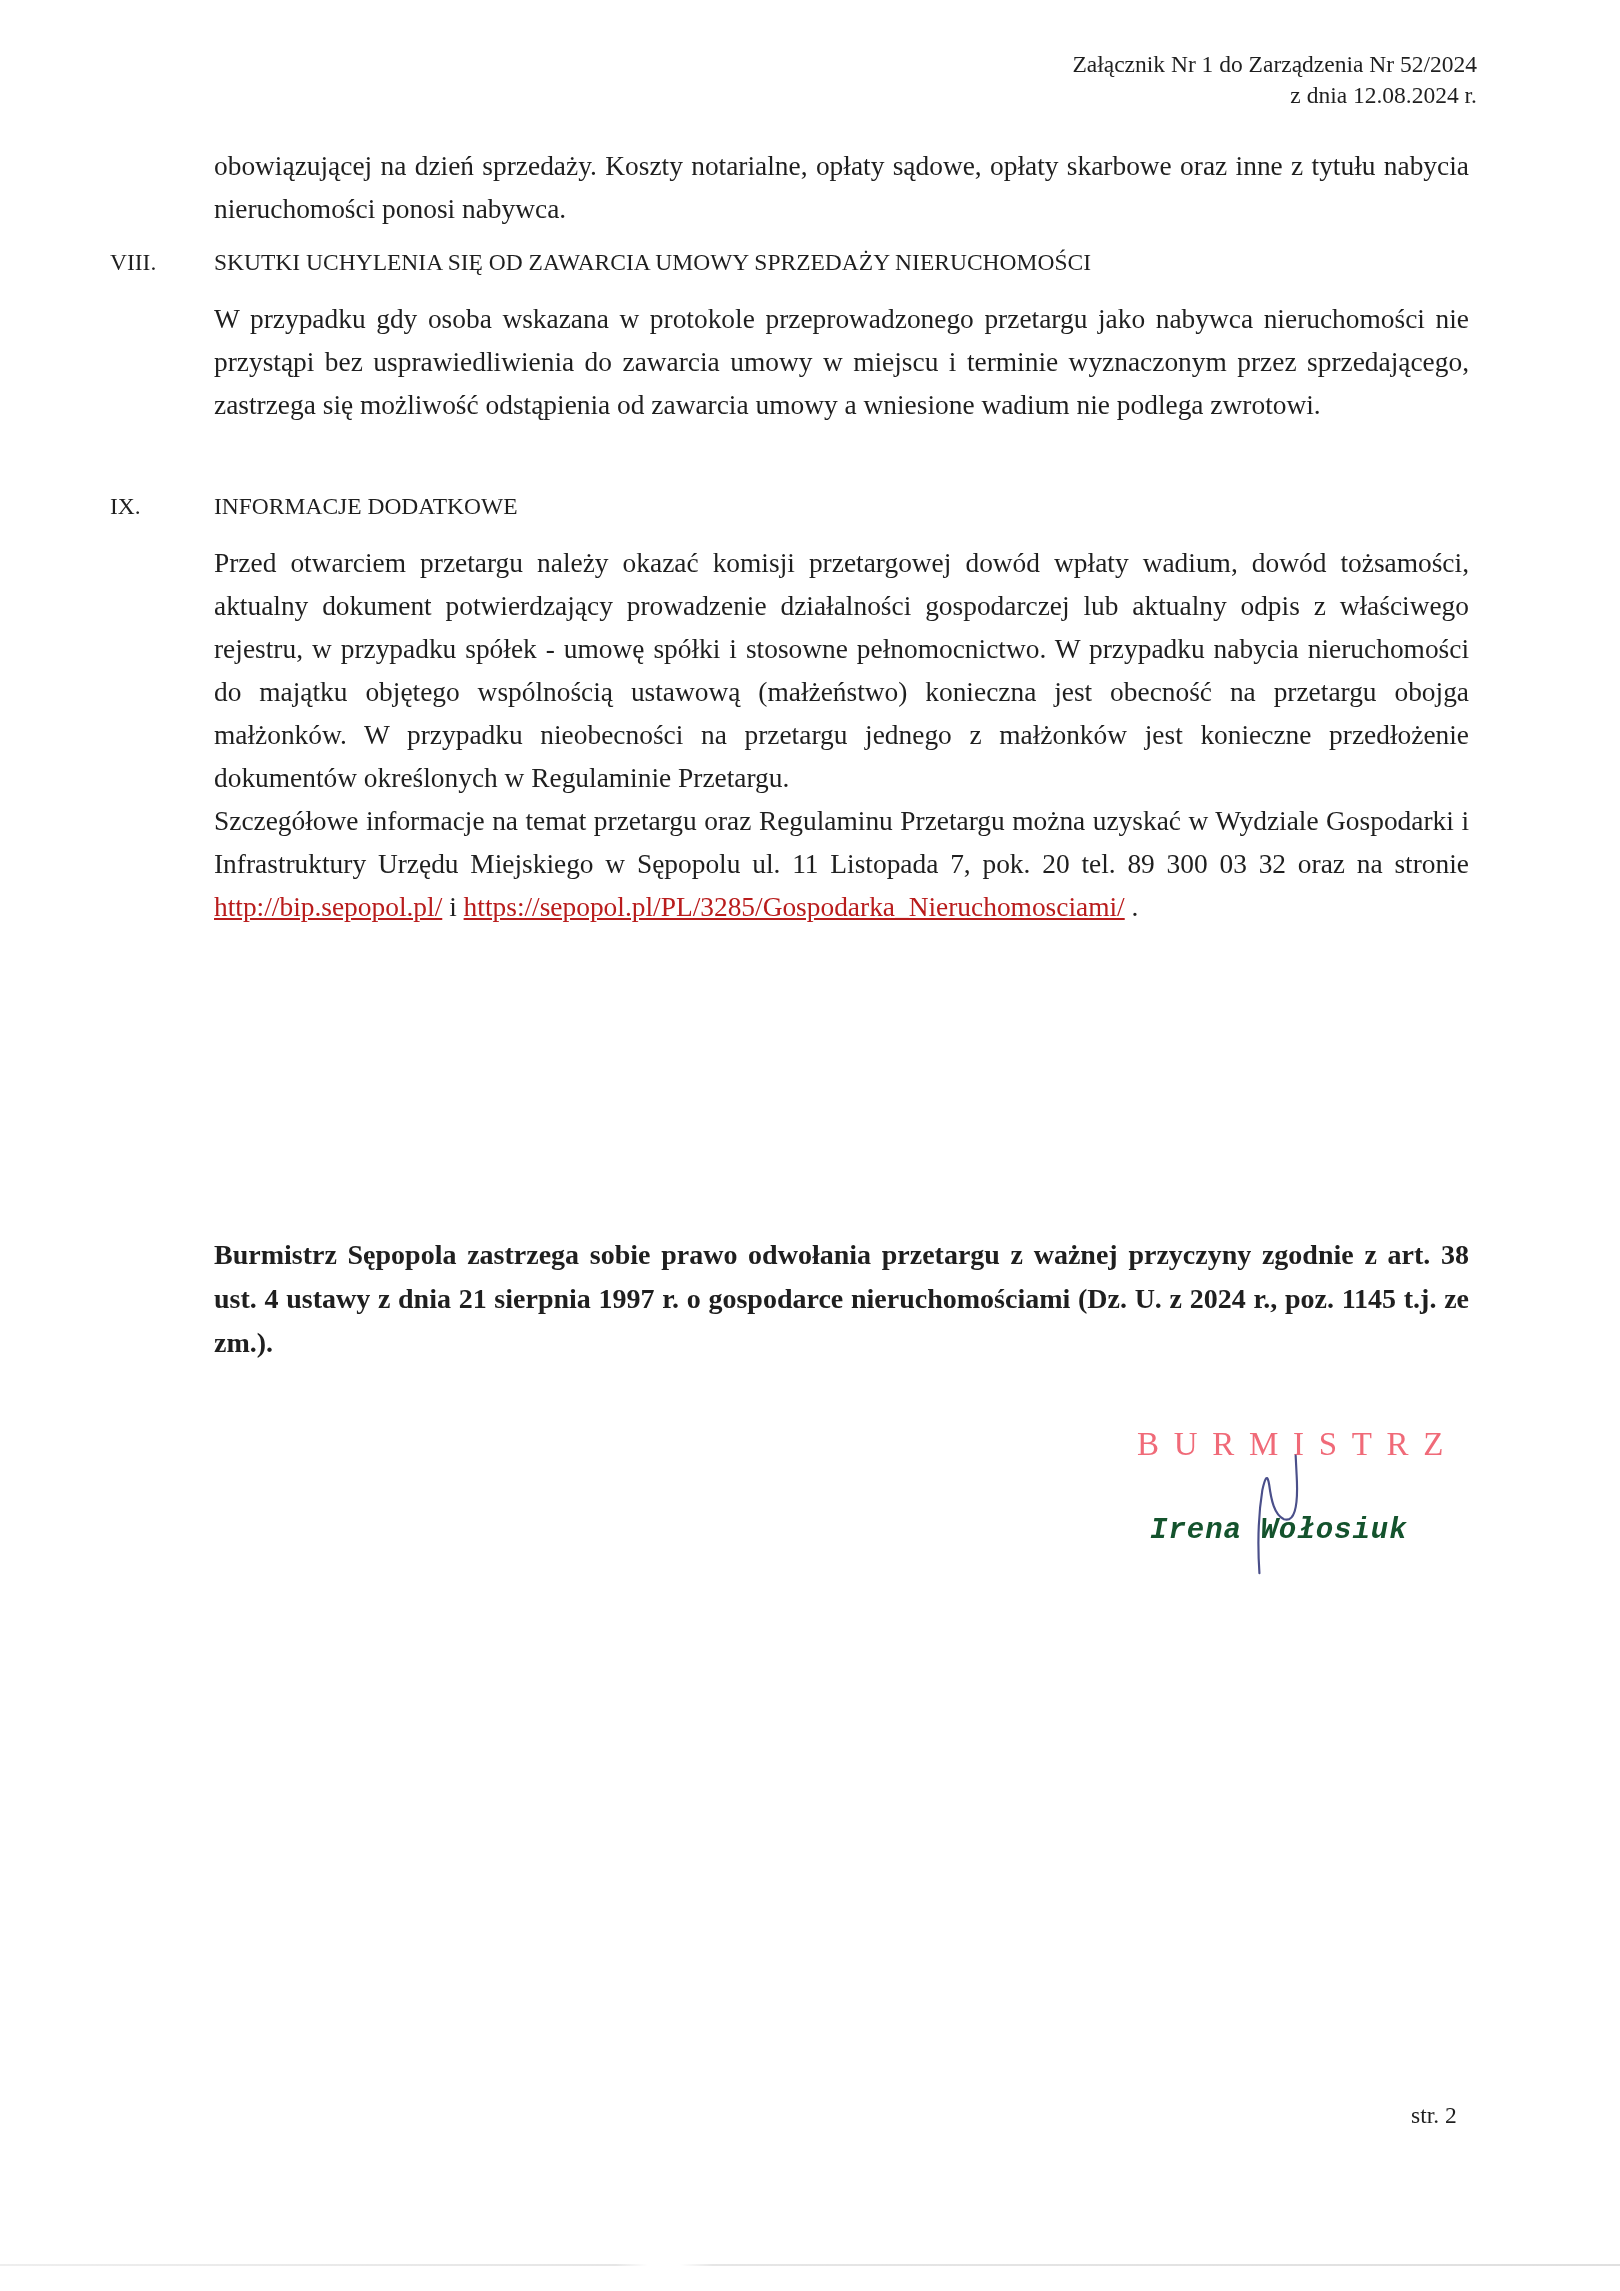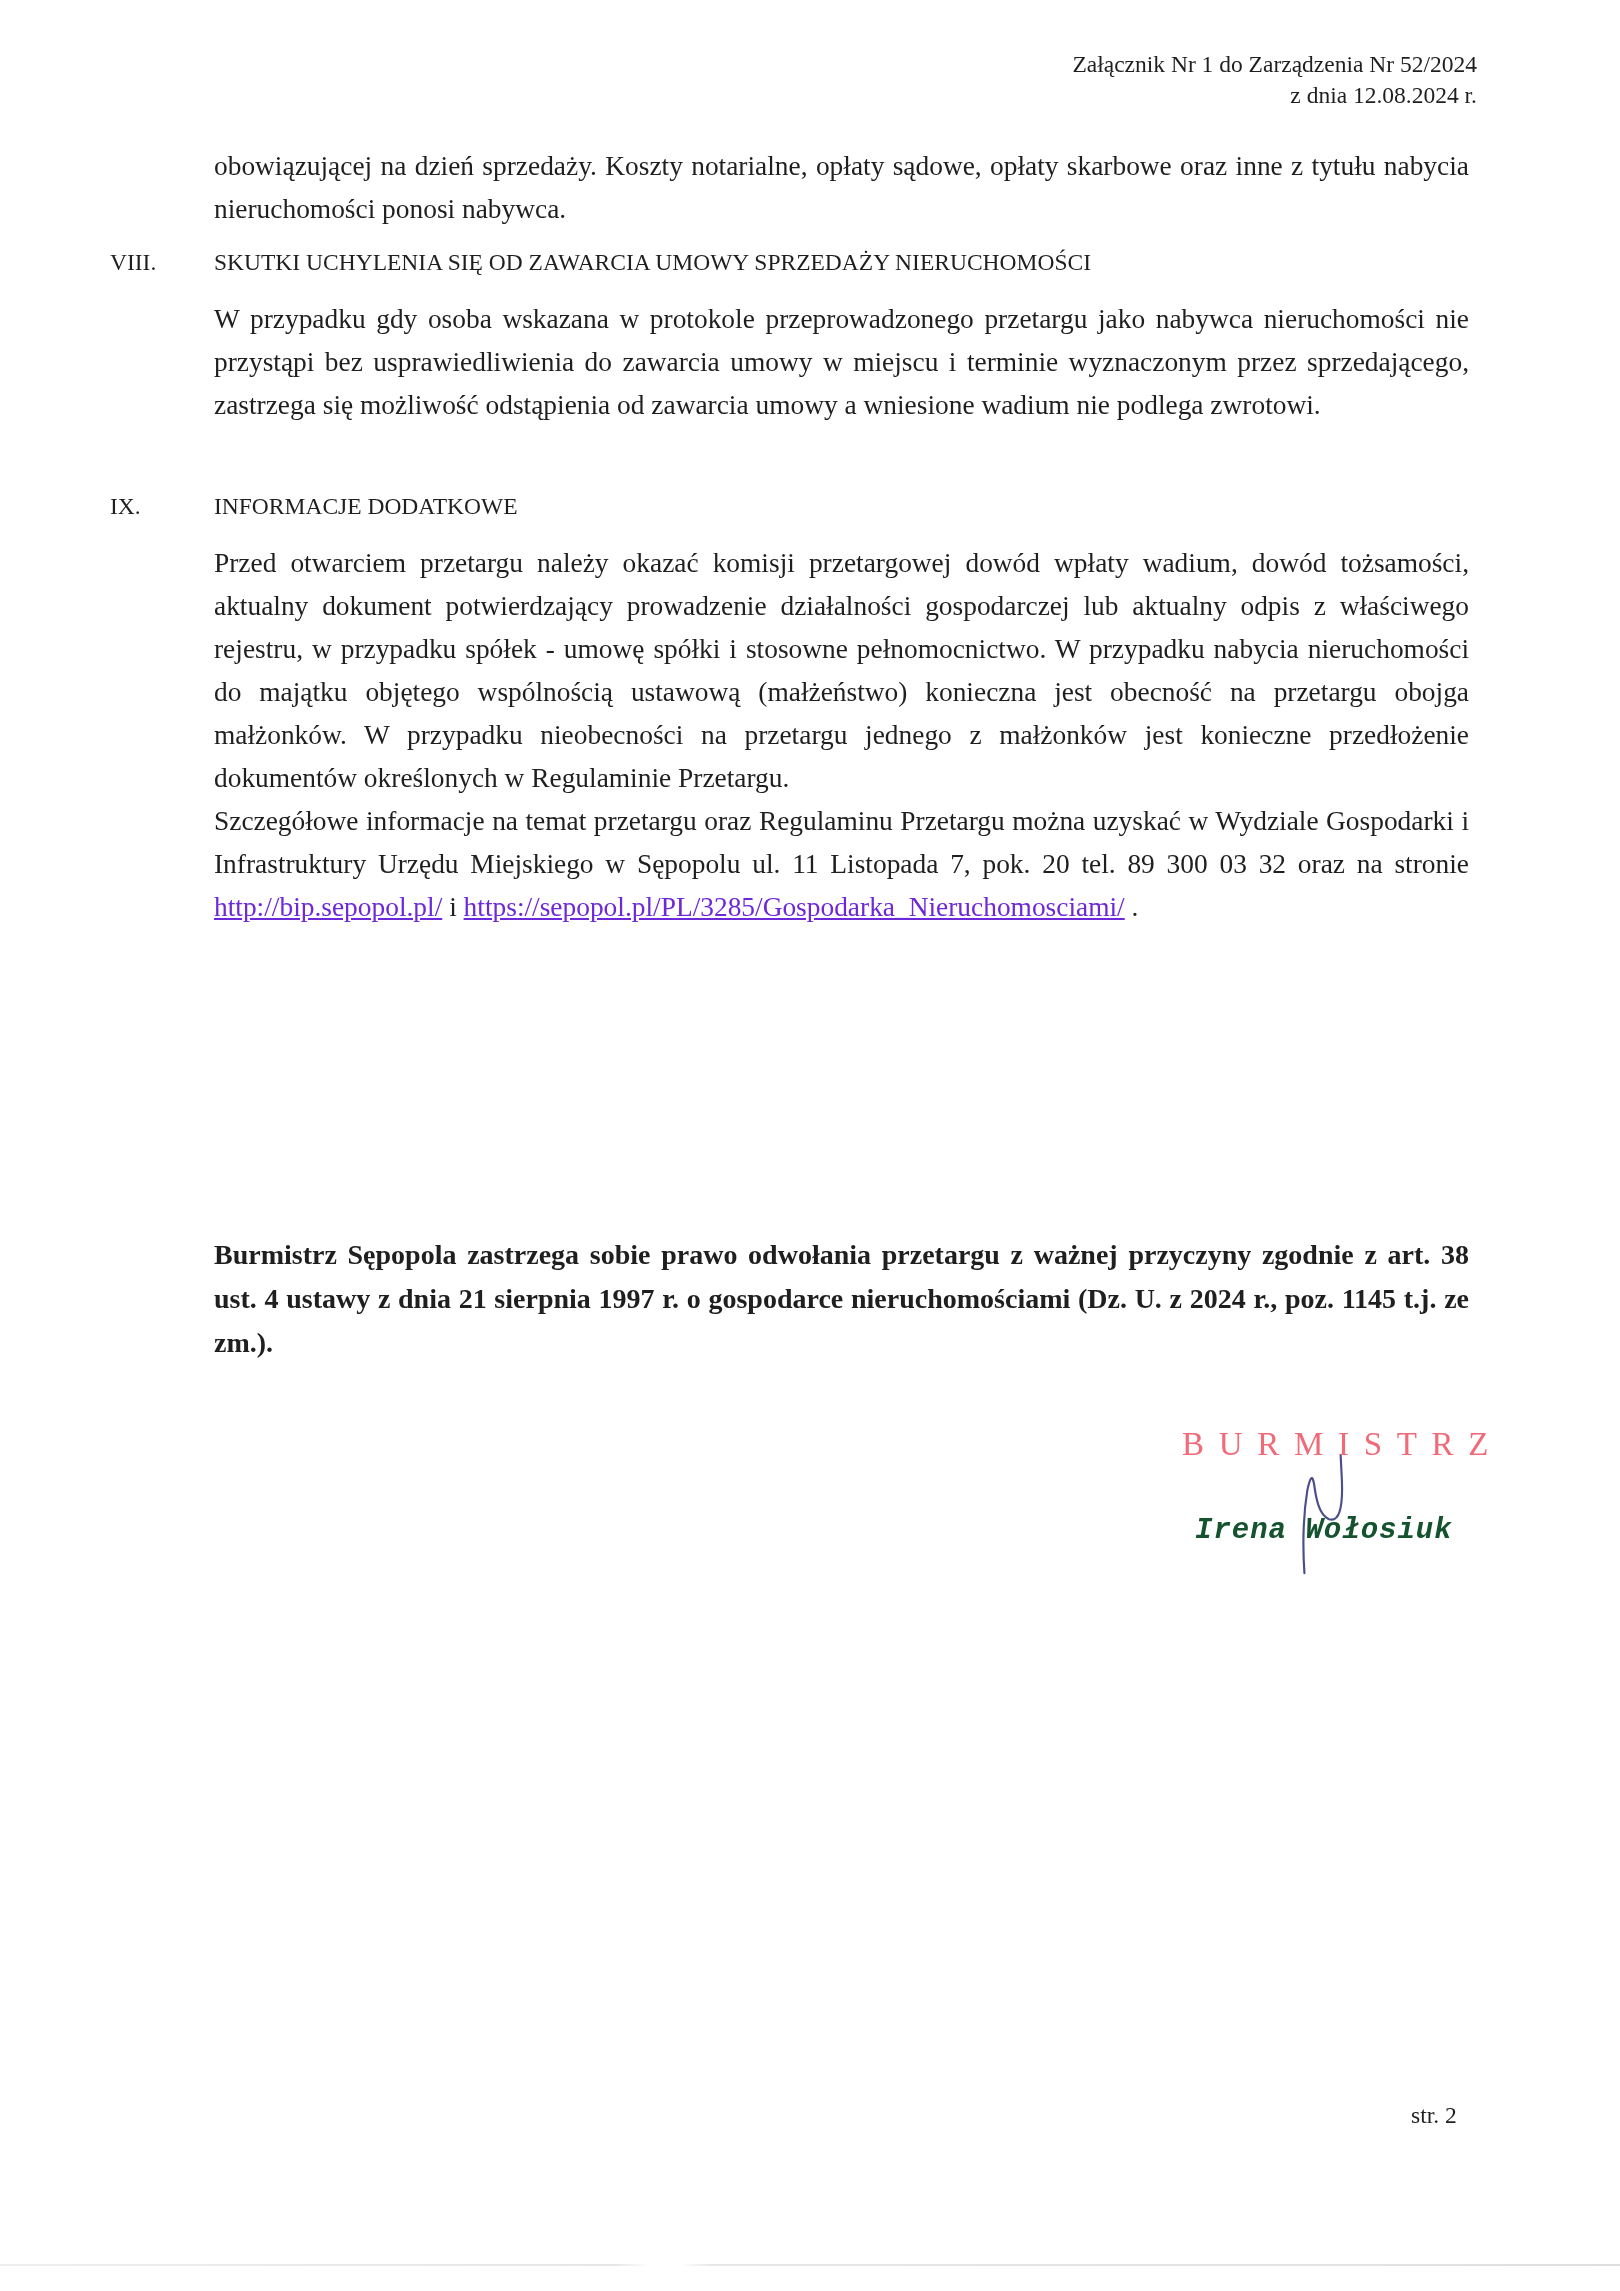--- a/index.html
+++ b/index.html
@@ -31,37 +31,36 @@
       left: 110px;
       width: 1362px;
       font-size: 23.5px;
       font-weight: normal;
       line-height: 29px;
       display: flex;
     }
     .section-num { width: 104px; flex: none; }
     .section-title { flex: 1; }
     .para { display: block; }
-    .link { color: #6d28d9; text-decoration: underline; }
+    .link { color: #b91c1c; text-decoration: underline; }
     .bold-block {
       position: absolute;
       left: 214px;
       width: 1255px;
       font-size: 28px;
       line-height: 44px;
       font-weight: bold;
       text-align: justify;
     }
     .stamp {
       position: absolute;
       left: 1137px;
       top: 1426px;
       width: 333px;
       height: 167px;
-      margin-left: 45px;
     }
     .stamp-title {
       position: absolute;
       left: 0;
       top: 0;
       font-size: 33px;
       letter-spacing: 14.7px;
       color: #f06a78;
       font-family: "Liberation Serif", serif;
     }

